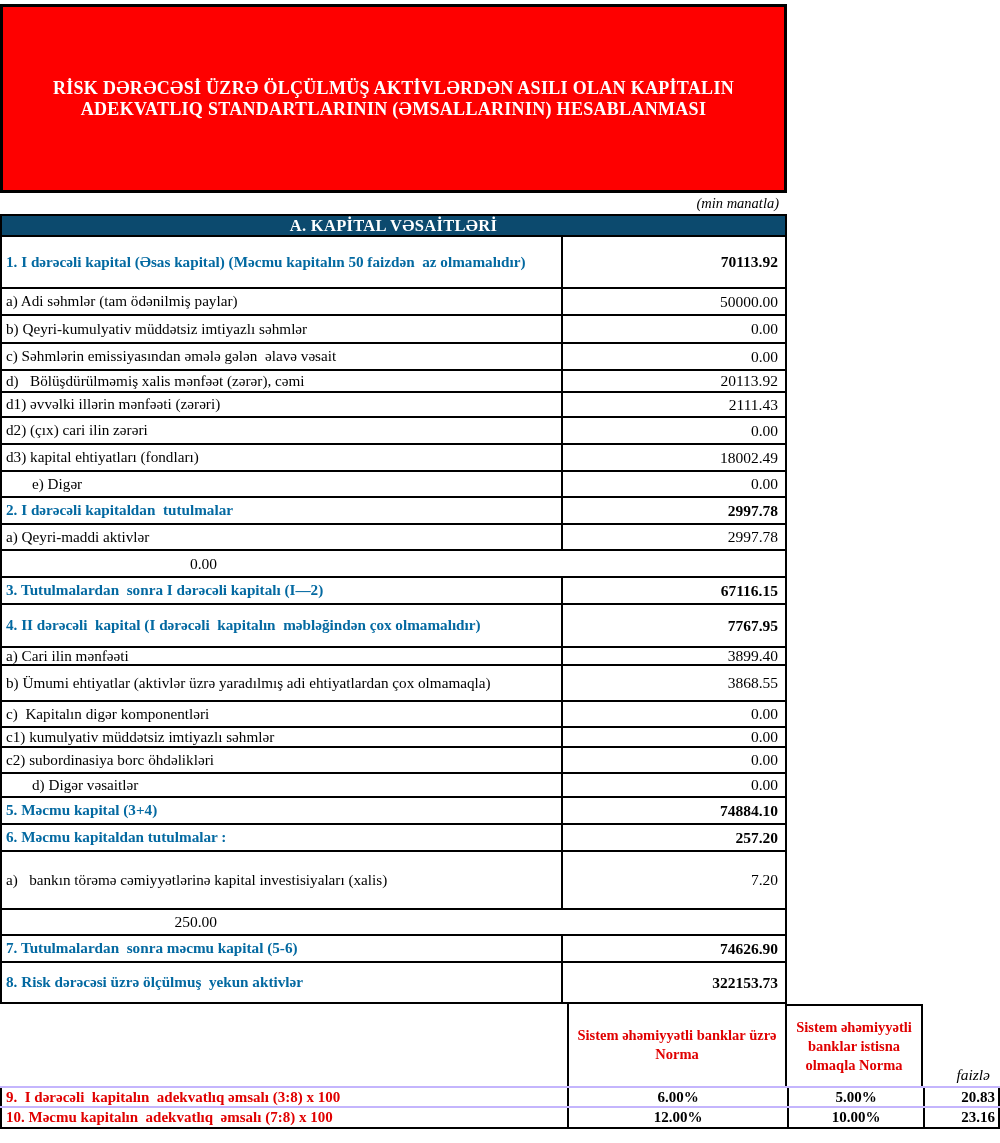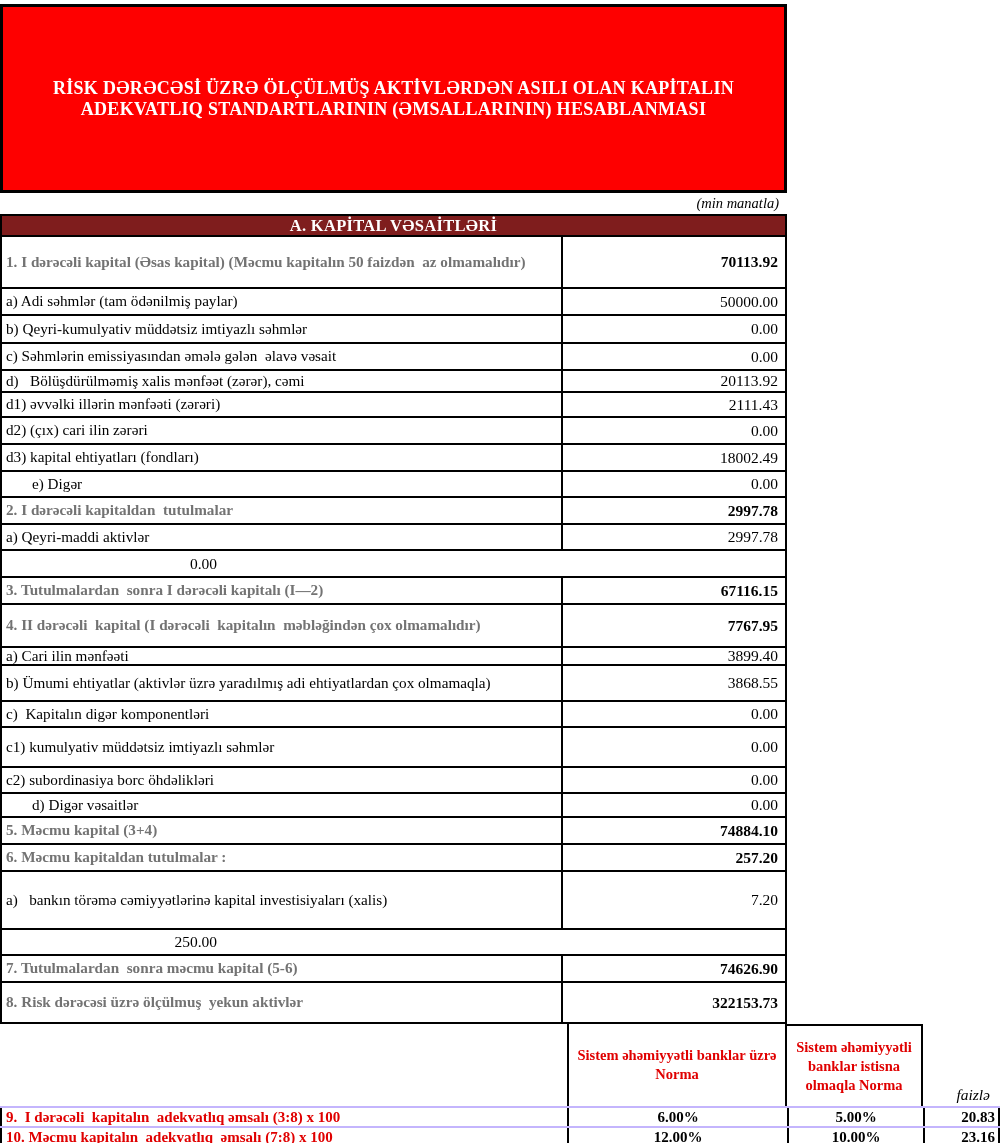--- a/index.html
+++ b/index.html
@@ -20,42 +20,42 @@
 
   
   .unit-note {
     width:787px; height:21px; line-height:20px;
     text-align:right; padding-right:8px;
     font-style:italic; font-size:14.5px;
   }
 
   
   .section-bar {
-    width:787px; height:23px; background:#7f1d1d; border:2px solid #000;
+    width:787px; height:23px; background:#0c4a6e; border:2px solid #000;
     display:flex; align-items:center; justify-content:center;
   }
   .section-bar .bar-label {
     color:#fff; font-weight:bold; font-size:16.5px; letter-spacing:0.3px;
   }
 
   
   .cap-table { width:787px; border:2px solid #000; border-top:none; }
   .row { display:flex; border-top:2px solid #000; }
   .row:first-child { border-top:none; }
   .cell { display:flex; align-items:center; }
   .cell.label {
     flex:1 1 auto; border-right:2px solid #000;
     padding-left:4px; padding-right:4px;
     font-size:15.2px; line-height:1.35; white-space:pre-wrap;
   }
   .cell.value {
     width:222px; flex:0 0 222px; justify-content:flex-end;
     padding-right:7px; font-size:15.5px; white-space:pre;
   }
-  .row.red .cell.label { color:#737373; font-weight:bold; font-size:15.2px; }
+  .row.red .cell.label { color:#0369a1; font-weight:bold; font-size:15.2px; }
   .row.red .cell.value { font-weight:bold; }
   .row.indent .cell.label { padding-left:30px; }
 
   
   .ratios-header { display:flex; width:1000px; height:82px; }
   .rh-empty { width:567px; flex:0 0 567px; }
   .rh-n1 {
     width:220px; flex:0 0 220px; border-left:2px solid #000; border-right:2px solid #000;
     display:flex; align-items:center; justify-content:center; text-align:center;
     color:#e00000; font-weight:bold; font-size:14.5px; line-height:19px; padding:0 8px;
@@ -179,21 +179,21 @@
   <div class="row" style="height: 36px;">
     <div class="cell label">b) Ümumi ehtiyatlar (aktivlər üzrə yaradılmış adi ehtiyatlardan çox olmamaqla)</div>
     <div class="cell value">3868.55</div>
   </div>
 
   <div class="row" style="height: 26px;">
     <div class="cell label">c)  Kapitalın digər komponentləri</div>
     <div class="cell value">0.00</div>
   </div>
 
-  <div class="row" style="height: 40px;">
+  <div class="row" style="height: 20px;">
     <div class="cell label">c1) kumulyativ müddətsiz imtiyazlı səhmlər</div>
     <div class="cell value">0.00</div>
   </div>
 
   <div class="row" style="height: 26px;">
     <div class="cell label">c2) subordinasiya borc öhdəlikləri</div>
     <div class="cell value">0.00</div>
   </div>
 
   <div class="row indent" style="height: 24px;">

